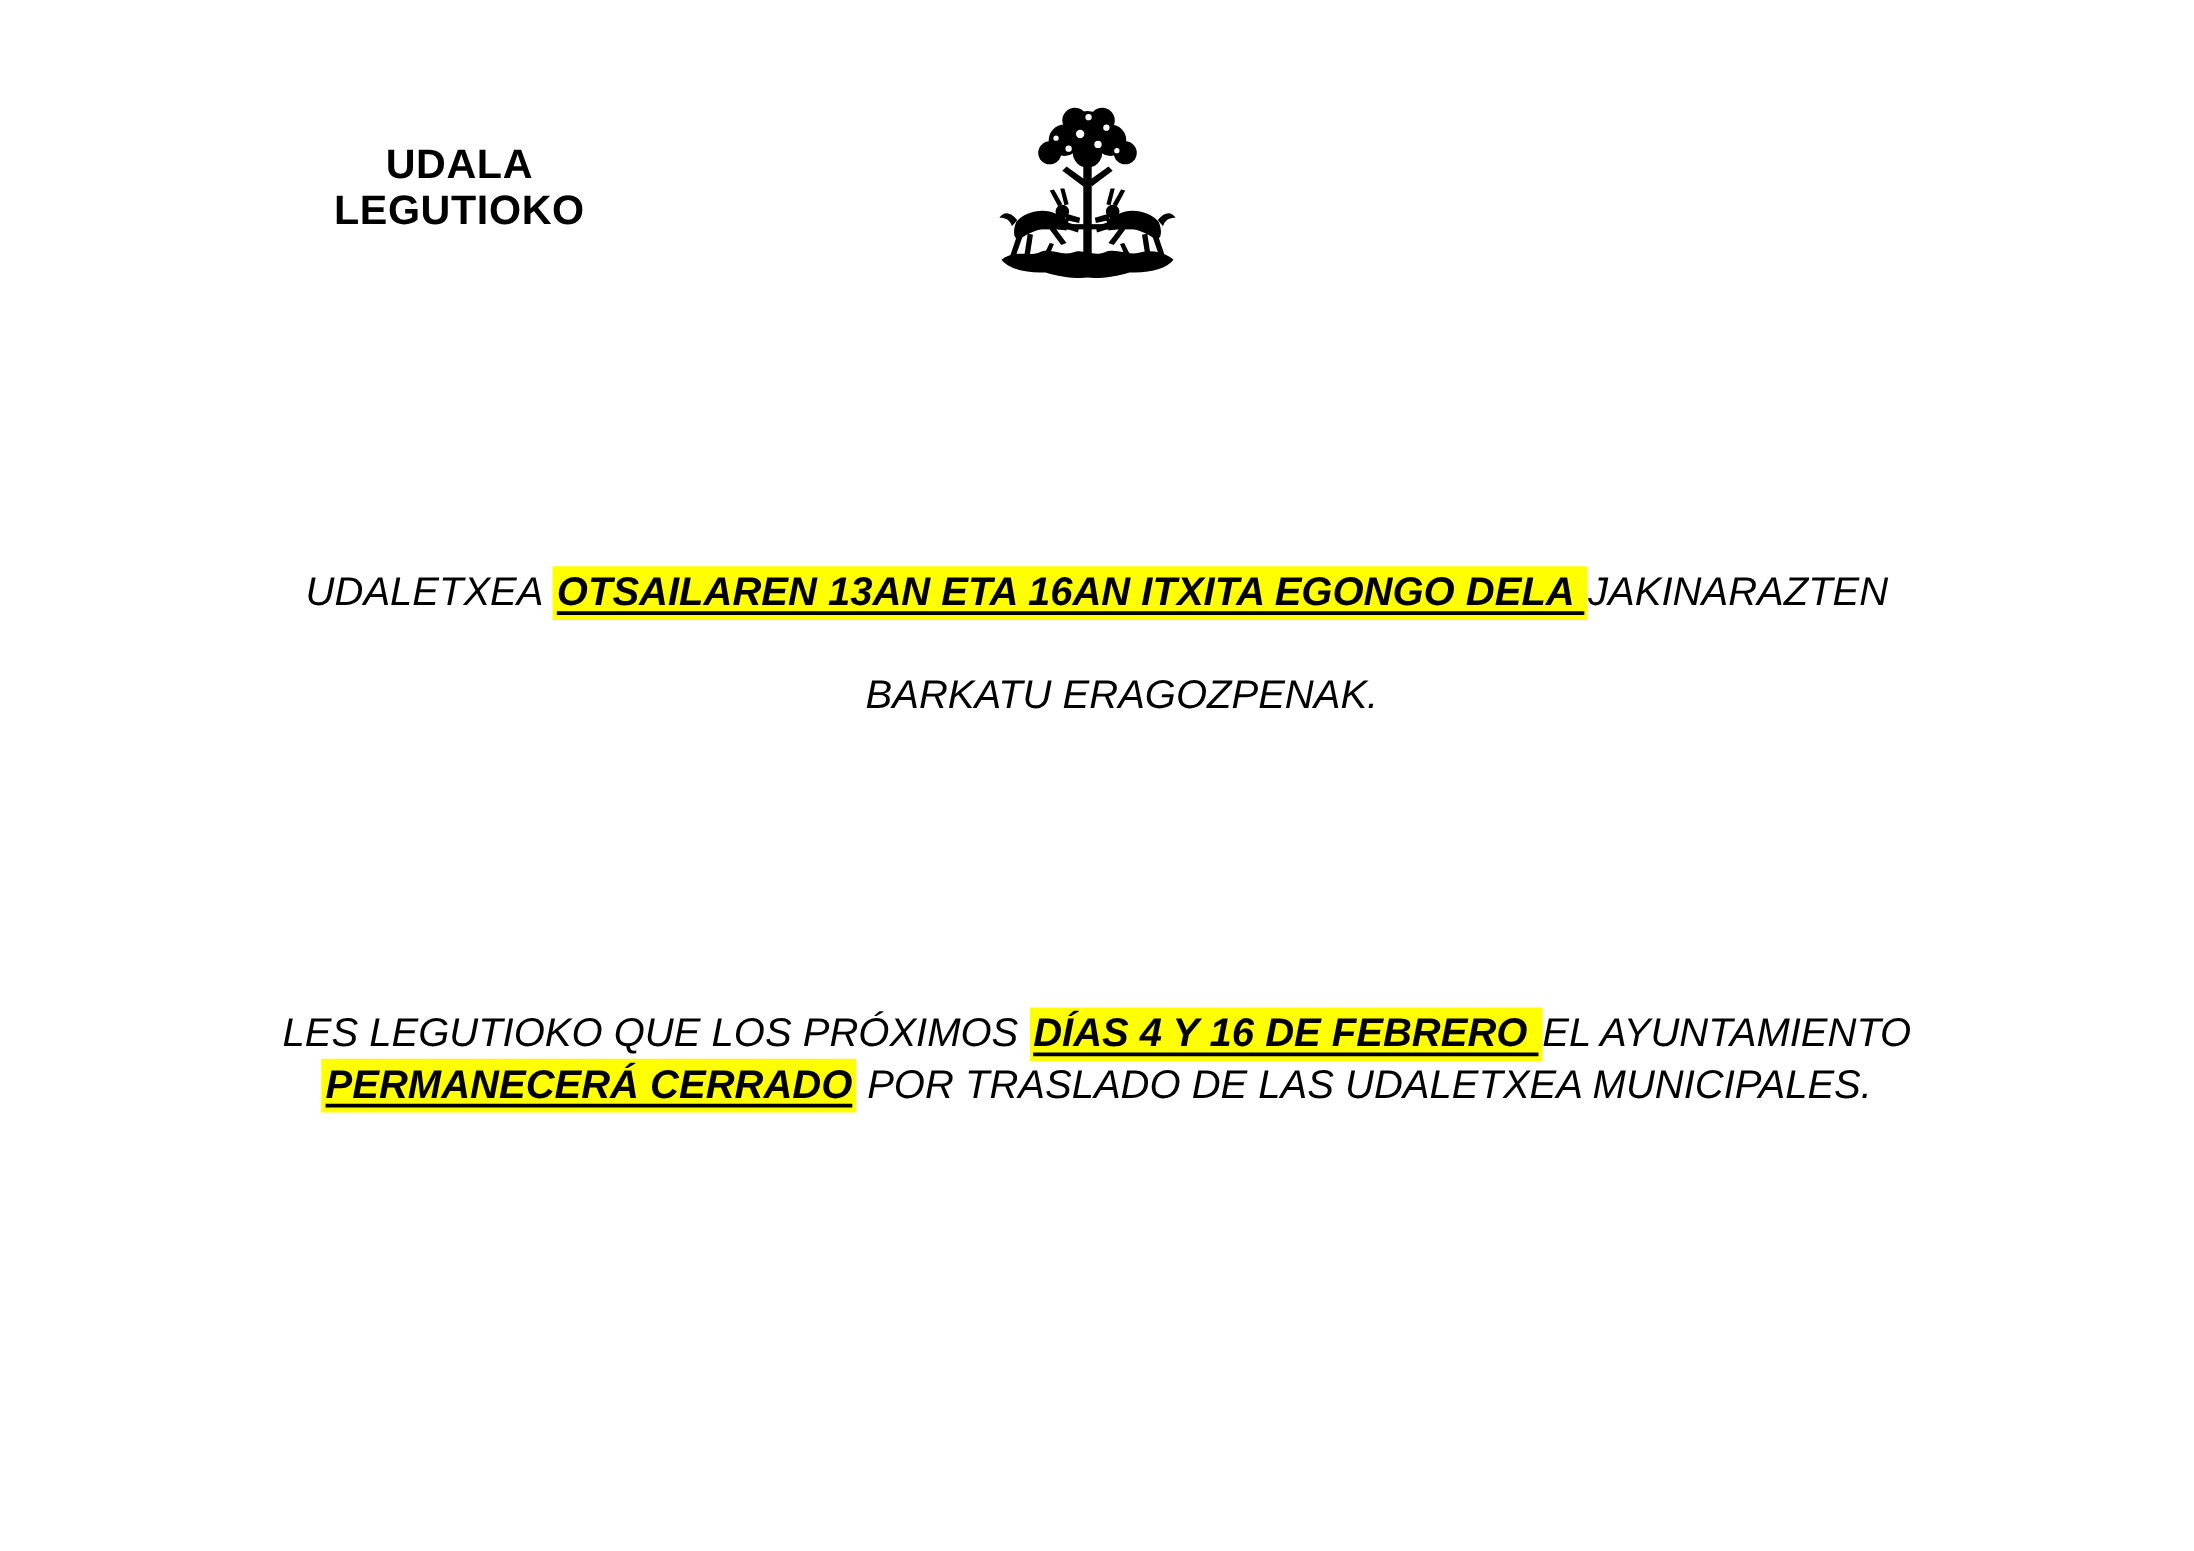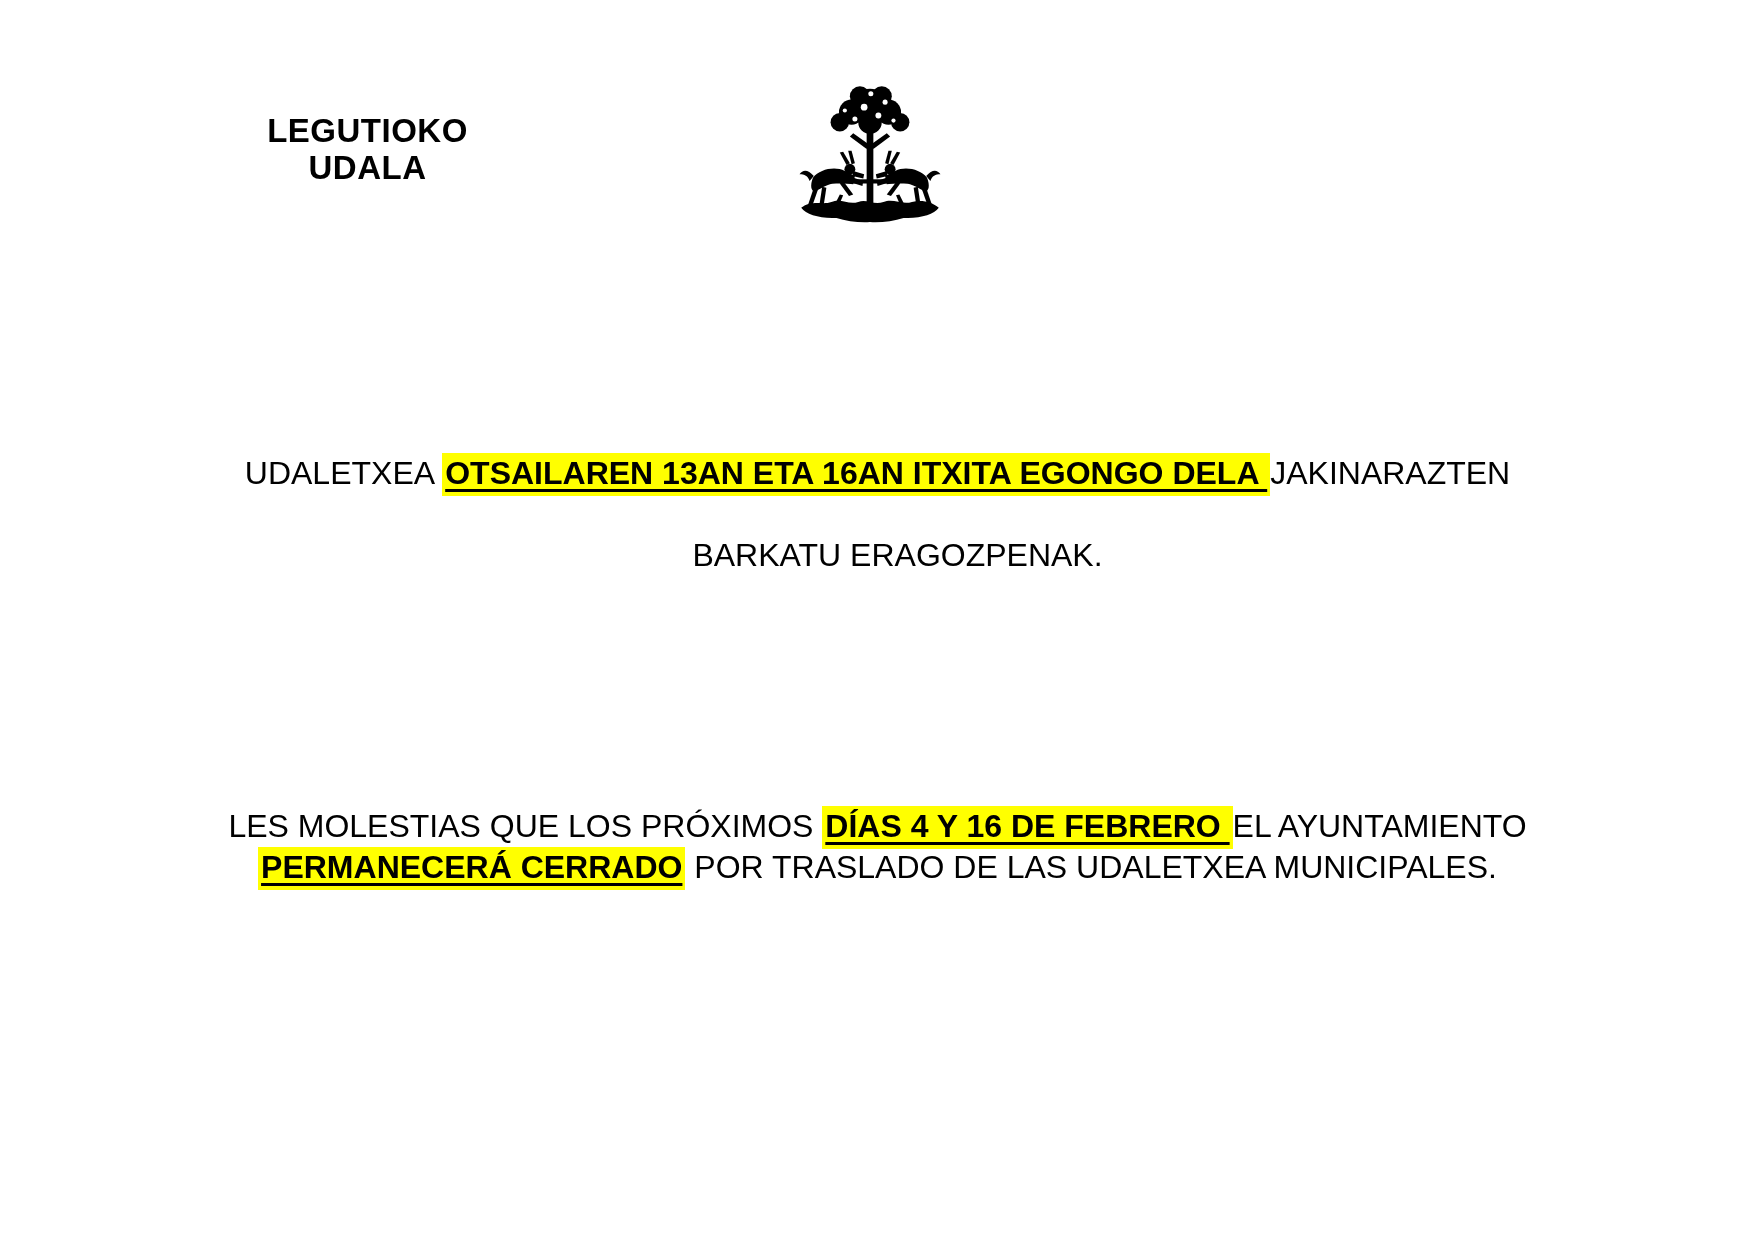--- a/index.html
+++ b/index.html
@@ -37,20 +37,21 @@
     align-items: flex-start;
     padding-top: 4px;
   }
   .logo-cell svg { display: block; }
 
   
   .notice-body {
     text-align: center;
     font-size: 32px;
     line-height: 41px;
+    font-style: italic;
   }
   .para-eu     { margin-top: 220px; }
   .apology-eu  { margin-top: 41px; padding-left: 40px; }
   .para-es     { margin-top: 230px; }
   .apology-es  { margin-top: 37px; }
 
   mark.hl {
     background: var(--highlight, #ffff00);
     color: #000;
     font-weight: bold;
@@ -61,22 +62,22 @@
     padding: 2px 3px 5px 3px;
   }
 </style>
 </head>
 <body style="background: rgb(255, 255, 255); color: rgb(0, 0, 0);">
 
 <div class="page">
 
   <header class="header">
     <div class="header-left header-title">
+      <div>UDALA</div>
       <div>LEGUTIOKO</div>
-      <div>UDALA</div>
     </div>
 
     <div class="logo-cell">
 
       <svg width="168" height="151" viewBox="0 0 200 180" aria-hidden="true">
         <g fill="#000000">
 
           <circle cx="100" cy="28" r="20"></circle>
           <circle cx="78" cy="36" r="15"></circle>
           <circle cx="122" cy="36" r="15"></circle>
@@ -130,19 +131,19 @@
 
   <main class="notice-body">
 
     <div class="para-eu">
       <div><span>UDALETXEA </span><mark class="hl">OTSAILAREN 13AN ETA 16AN ITXITA EGONGO DELA </mark><span>JAKINARAZTEN</span></div>
     </div>
 
     <div class="apology-eu">BARKATU ERAGOZPENAK.</div>
 
     <div class="para-es">
-      <div><span>LES MOLESTIAS QUE LOS PRÓXIMOS </span><mark class="hl">DÍAS 4 Y 16 DE FEBRERO </mark><span>EL AYUNTAMIENTO</span></div>
+      <div><span>LES LEGUTIOKO QUE LOS PRÓXIMOS </span><mark class="hl">DÍAS 4 Y 16 DE FEBRERO </mark><span>EL AYUNTAMIENTO</span></div>
       <div><mark class="hl">PERMANECERÁ CERRADO</mark><span> POR TRASLADO DE LAS UDALETXEA MUNICIPALES.</span></div>
     </div>
 
 
   </main>
 </div>
 
 </body></html>

